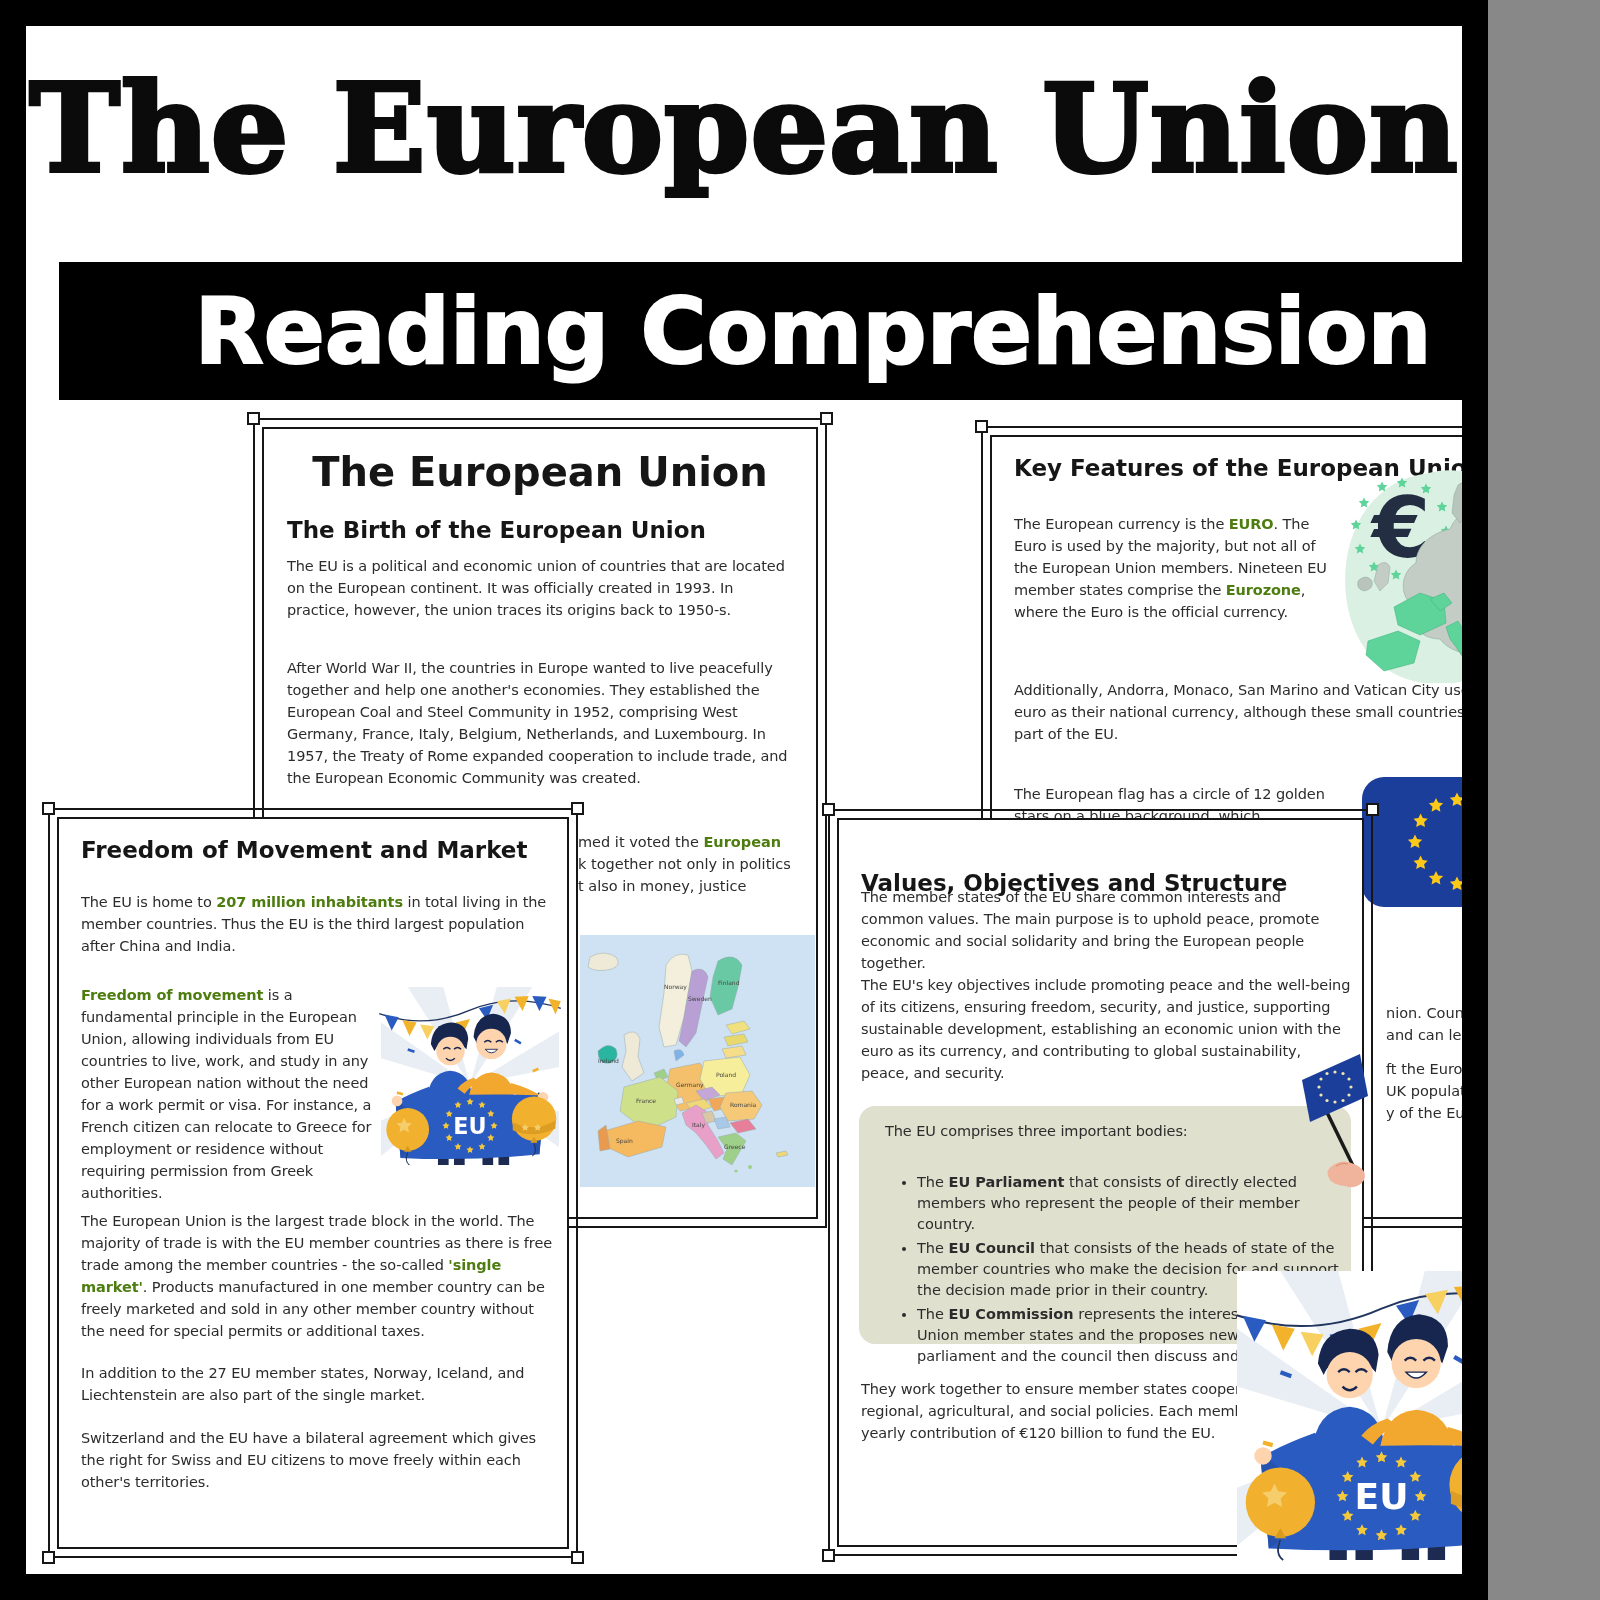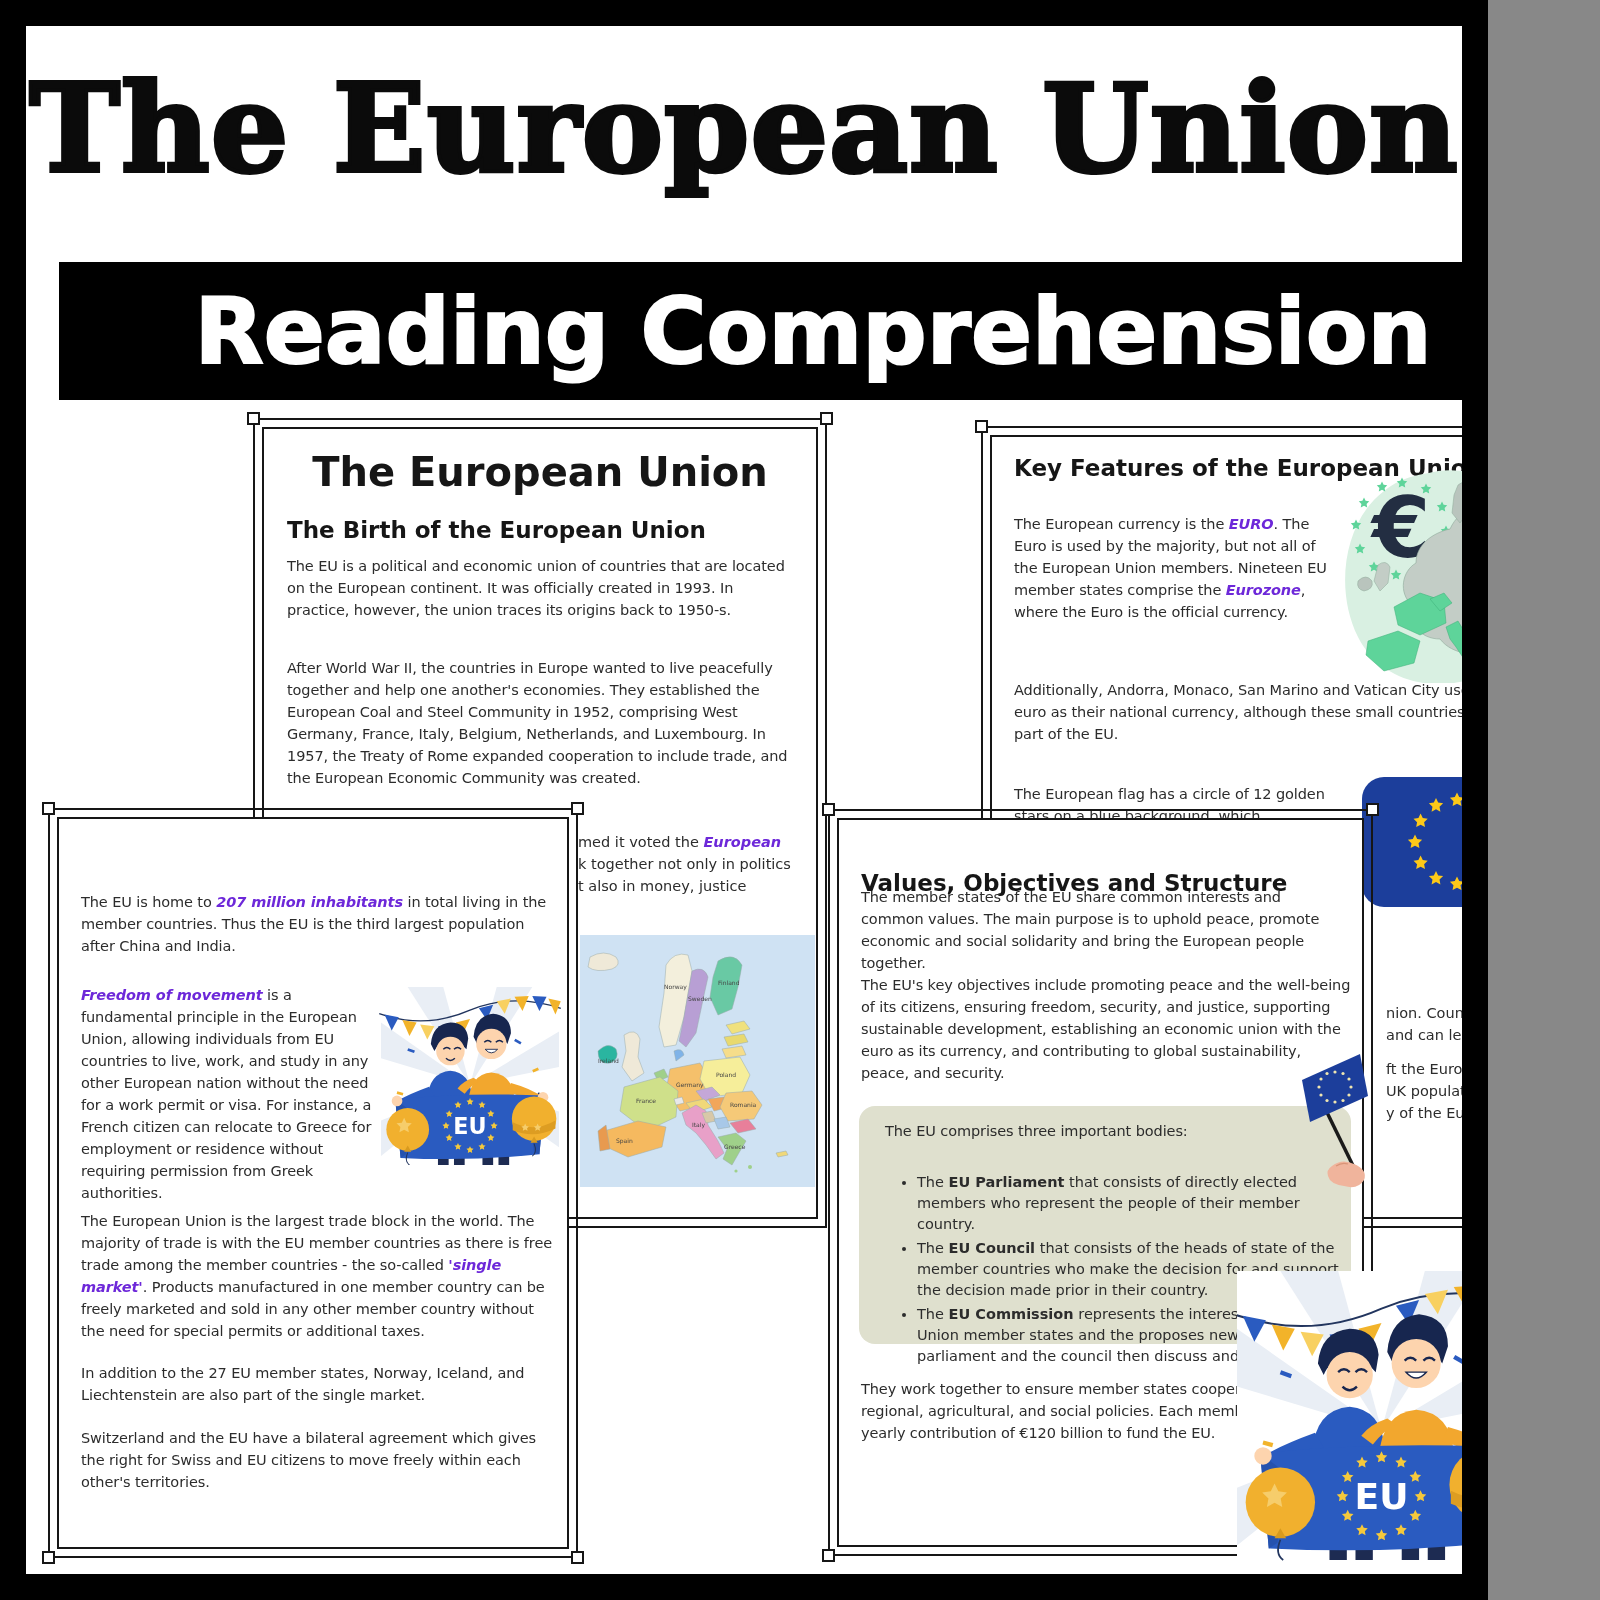--- a/index.html
+++ b/index.html
@@ -15,21 +15,21 @@
       -webkit-text-stroke:2px var(--banner-text,#fff);white-space:nowrap;}
   .card{position:absolute;background:#fff;border:2px solid #161616;}
   .card::before{content:"";position:absolute;inset:-11px;border:2px solid #161616;pointer-events:none;}
   .corner{position:absolute;width:9px;height:9px;background:#fff;border:2px solid #161616;z-index:3;}
   .corner.tl{top:-17px;left:-17px;} .corner.tr{top:-17px;right:-17px;}
   .corner.bl{bottom:-17px;left:-17px;} .corner.br{bottom:-17px;right:-17px;}
   .card h1{position:absolute;margin:0;width:100%;text-align:center;font-size:40px;
       font-weight:bold;color:#161616;white-space:nowrap;}
   .card h2{position:absolute;margin:0;font-size:23px;font-weight:bold;color:#161616;white-space:nowrap;}
   .p{position:absolute;font-size:14.5px;line-height:22px;color:#2c2c2c;letter-spacing:-0.1px;}
-  .p b, .frag b{color:#6d28d9;font-style:italic;}
+  .p b, .frag b{color:#4d7c0f;}
   .frag{position:absolute;font-size:14.5px;line-height:22px;white-space:nowrap;color:#2c2c2c;}
   .frag div{white-space:nowrap;}
   .fgap{height:12px;}
   .bodies-box{position:absolute;left:20px;top:286px;width:492px;height:238px;
       background:var(--olive-box,#dfe0ce);border-radius:16px;box-sizing:border-box;
       padding:14px 0 0 26px;}
   .bodies-box ul{margin:30px 0 0 0;padding-left:32px;}
   .bodies-box li{margin-bottom:3px;font-size:14.5px;line-height:21px;}
   .nowrapline{white-space:nowrap;}
   svg text{font-family:"DejaVu Sans",sans-serif;}
@@ -177,20 +177,21 @@
       <div>UK population voted</div>
       <div>y of the European</div>
     </div>
   </div>
 
   <div class="card" style="left:57px;top:817px;width:508px;height:728px;z-index:20;">
     <span class="corner tl"></span>
     <span class="corner tr"></span>
     <span class="corner bl"></span>
     <span class="corner br"></span>
+    <h2 style="left:22px;top:18px;">Freedom of Movement and Market</h2>
     <div class="p" style="left:22px;top:72px;width:468px;"><span>The EU is home to </span><b>207 million inhabitants</b><span> in total living in the member countries. Thus the EU is the third largest population after China and India.</span></div>
     <div class="p" style="left:22px;top:165px;width:300px;"><b>Freedom of movement</b><span> is a fundamental principle in the European Union, allowing individuals from EU countries to live, work, and study in any other European nation without the need for a work permit or visa. For instance, a French citizen can relocate to Greece for employment or residence without requiring permission from Greek authorities.</span></div>
     <div class="p" style="left:22px;top:391px;width:472px;"><span>The European Union is the largest trade block in the world. The majority of trade is with the EU member countries as there is free trade among the member countries - the so-called </span><b>'single market'</b><span>. Products manufactured in one member country can be freely marketed and sold in any other member country without the need for special permits or additional taxes.</span></div>
     <div class="p" style="left:22px;top:543px;width:472px;">In addition to the 27 EU member states, Norway, Iceland, and Liechtenstein are also part of the single market.</div>
     <div class="p" style="left:22px;top:608px;width:472px;">Switzerland and the EU have a bilateral agreement which gives the right for Swiss and EU citizens to move freely within each other's territories.</div>
 
     <svg style="position:absolute;left:316px;top:168px;" width="190" height="178" viewBox="0 0 200 200">
       <rect width="200" height="200" fill="#ffffff"></rect>
       <g fill="#e9eef5">
           <polygon points="100,110 0,40 0,80"></polygon>

